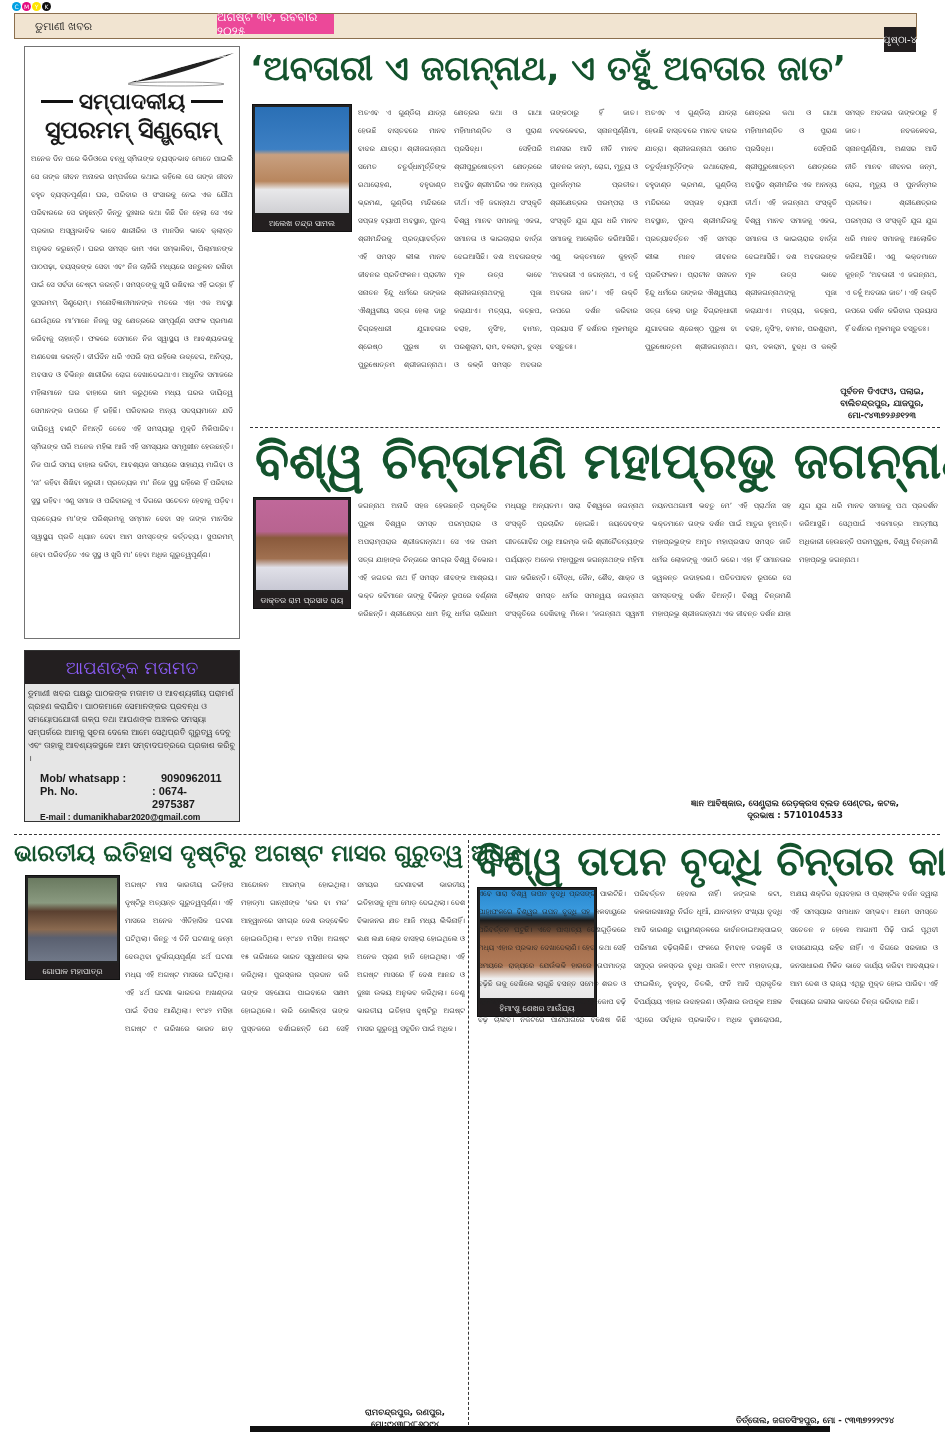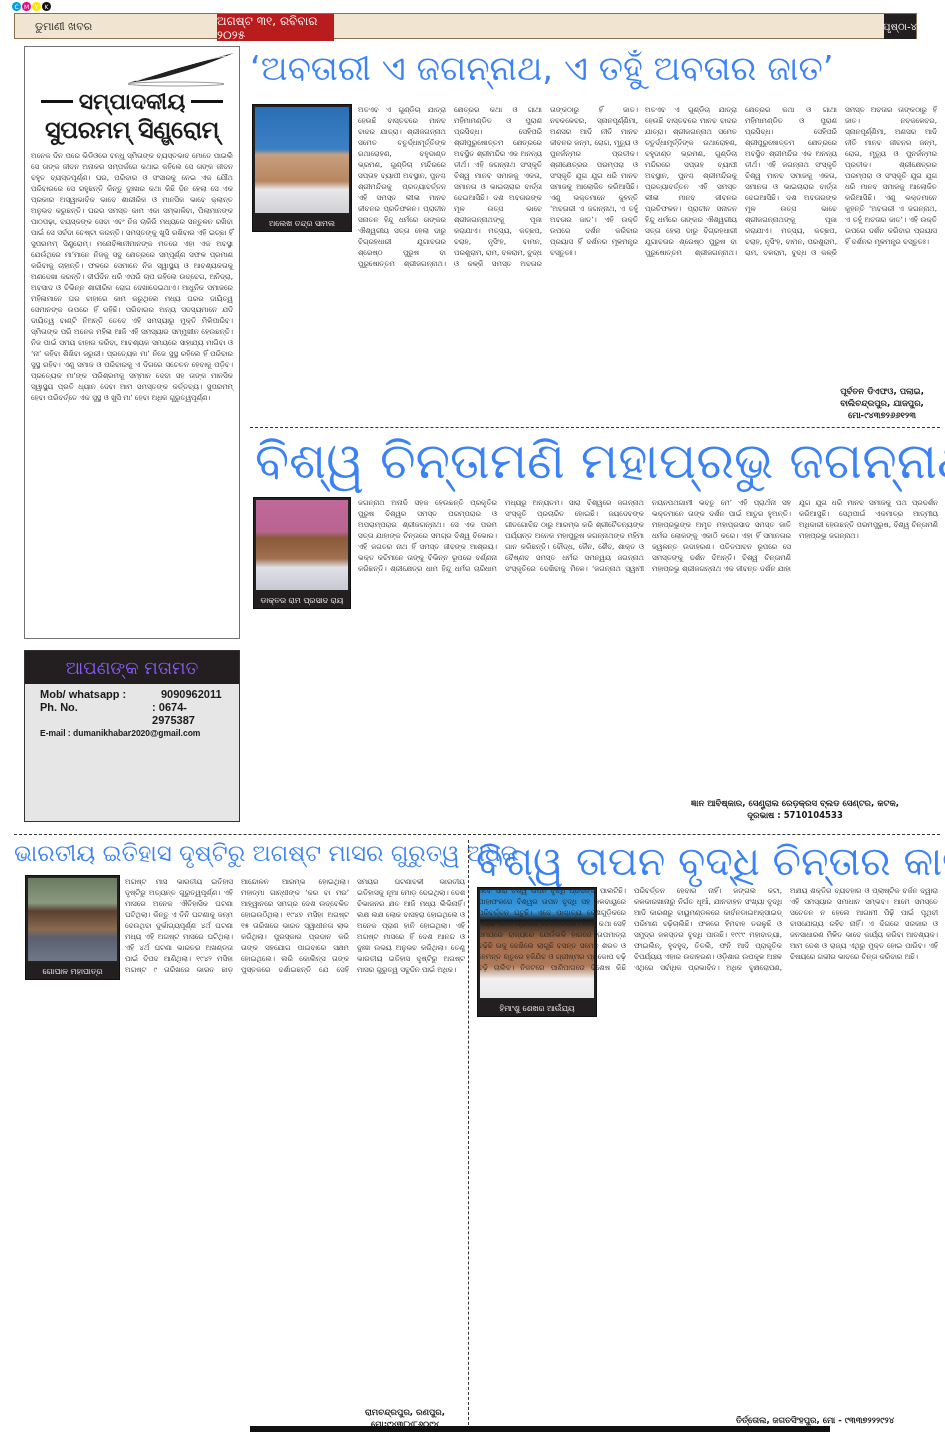--- a/index.html
+++ b/index.html
@@ -4,44 +4,44 @@
 <style>
   * { box-sizing: border-box; margin: 0; padding: 0; }
   html, body { width: 945px; height: 1437px; background: #ffffff; overflow: hidden; }
   body { font-family: "DejaVu Sans", sans-serif; color: #1a1a1a; position: relative; }
 
   .cmyk { position: absolute; left: 12px; top: 2px; display: flex; gap: 1px; }
   .cmyk span { width: 9px; height: 9px; border-radius: 50%; display: inline-block; font-size: 6px; color: #fff; text-align: center; line-height: 9px; }
 
   .masthead { position: absolute; left: 14px; top: 13px; width: 903px; height: 26px; background: #f1e4d1; border: 1px solid #8b6f4e; display: flex; align-items: center; }
   .masthead .paper-name { font-size: 11px; padding-left: 20px; width: 186px; }
-  .masthead .date-box { position: absolute; left: 202px; top: 0; width: 117px; height: 27px; background: #b91c1c; color: #fff; font-size: 12px; display: flex; align-items: center; justify-content: center; }
-  .masthead .page-no { position: absolute; right: 0; top: 0; width: 32px; height: 25px; background: #231f20; color: #fff; font-size: 10px; display: flex; align-items: center; justify-content: center; }
+  .masthead .date-box { position: absolute; left: 202px; top: 0; width: 117px; height: 20px; background: #ec4899; color: #fff; font-size: 12px; display: flex; align-items: center; justify-content: center; }
+  .masthead .page-no { position: absolute; right: 0; top: 13px; width: 32px; height: 25px; background: #231f20; color: #fff; font-size: 10px; display: flex; align-items: center; justify-content: center; }
 
   .col-left { position: absolute; left: 24px; top: 46px; width: 216px; }
   .editorial-box { border: 1px solid #737373; height: 593px; padding: 4px 6px; overflow: hidden; }
   .quill { height: 36px; position: relative; }
   .quill svg { position: absolute; left: 95px; top: 0; }
   .ed-label { display: flex; align-items: center; justify-content: center; gap: 6px; font-size: 22px; font-weight: bold; margin-top: 2px; }
   .ed-label .dash { width: 32px; height: 3px; background: #111; }
   .ed-title { font-size: 24px; font-weight: bold; text-align: center; letter-spacing: -0.5px; margin: 2px 0 6px; }
-  .body-text { font-size: 7.2px; line-height: 11px; text-align: justify; color: #222; }
+  .body-text { font-size: 7.2px; line-height: 18px; text-align: justify; color: #222; }
 
   .opinion-box { margin-top: 11px; border: 1px solid #333; background: #e6e6e6; height: 172px; }
   .opinion-head { background: #231f20; color: #8b5cf6; font-size: 18px; text-align: center; height: 33px; line-height: 33px; }
   .opinion-body { font-size: 8.2px; line-height: 13px; padding: 3px 3px; }
   .contact { font-family: "Liberation Sans", sans-serif; font-weight: bold; padding: 4px 15px 0; }
   .contact .row { display: flex; font-size: 11px; line-height: 13px; }
   .contact .row .k { width: 121px; }
   .contact .email { font-size: 8.5px; margin-top: 1px; }
 
   .dash-rule { border-top: 1.5px dashed #333; position: absolute; }
   .vrule { border-left: 1px dashed #333; position: absolute; }
 
-  .headline { position: absolute; font-weight: normal; color: #3b82f6; white-space: nowrap; }
+  .headline { position: absolute; font-weight: bold; color: #14532d; white-space: nowrap; }
   .photo { position: absolute; border: 1px solid #111; background: #222; overflow: hidden; }
   .photo .img { position: absolute; left: 2px; top: 2px; right: 2px; bottom: 18px; }
   .photo .cap { position: absolute; left: 0; bottom: 0; right: 0; height: 16px; background: #231f20; color: #fff; font-size: 8px; text-align: center; line-height: 18px; }
   .article-cols { position: absolute; display: grid; column-gap: 8px; }
   .byline { position: absolute; font-size: 8.5px; font-weight: bold; text-align: center; line-height: 12px; }
 
   .bottom-bar { position: absolute; left: 250px; top: 1426px; width: 580px; height: 6px; background: #111; }
 </style>
 </head>
 <body>
@@ -72,20 +72,21 @@
       <span class="dash"></span>
       <span>ସମ୍ପାଦକୀୟ</span>
       <span class="dash"></span>
     </div>
     <div class="ed-title">ସୁପରମମ୍ ସିଣ୍ଡ୍ରୋମ୍</div>
     <div class="body-text">ଅନେକ ଦିନ ପରେ ଭିଡିଓରେ ବନ୍ଧୁ ସ୍ମିତାଙ୍କ ବ୍ୟସ୍ତଭାବ ମୋତେ ପାଇଲି ସେ ତାଙ୍କ ଜୀବନ ଅନାକର ସମ୍ପର୍କରେ କଥାଇ କହିଲେ ସେ ତାଙ୍କ ଜୀବନ ବହୁତ ବ୍ୟସ୍ତପୂର୍ଣ୍ଣ। ଘର, ପରିବାର ଓ ସଂସାରକୁ ନେଇ ଏକ ଯୌଥ ପରିବାରରେ ସେ ରହୁଛନ୍ତି କିନ୍ତୁ ଦୁଃଖର କଥା କିଛି ଦିନ ହେଲା ସେ ଏକ ପ୍ରକାର ଅସ୍ୱାଭାବିକ ଭାବେ ଶାରୀରିକ ଓ ମାନସିକ ଭାବେ କ୍ଲାନ୍ତ ଅନୁଭବ କରୁଛନ୍ତି। ଘରର ସମସ୍ତ କାମ ଏକା ସମ୍ଭାଳିବା, ପିଲାମାନଙ୍କ ପାଠପଢ଼ା, ବୟସ୍କଙ୍କ ସେବା ଏବଂ ନିଜ ଚାକିରି ମଧ୍ୟରେ ସନ୍ତୁଳନ ରଖିବା ପାଇଁ ସେ ସର୍ବଦା ଚେଷ୍ଟା କରନ୍ତି। ସମସ୍ତଙ୍କୁ ଖୁସି ରଖିବାର ଏହି ଇଚ୍ଛା ହିଁ ସୁପରମମ୍ ସିଣ୍ଡ୍ରୋମ୍। ମନୋବିଜ୍ଞାନୀମାନଙ୍କ ମତରେ ଏହା ଏକ ଅବସ୍ଥା ଯେଉଁଥିରେ ମା’ମାନେ ନିଜକୁ ସବୁ କ୍ଷେତ୍ରରେ ସମ୍ପୂର୍ଣ୍ଣ ସଫଳ ପ୍ରମାଣ କରିବାକୁ ଚାହାନ୍ତି। ଫଳରେ ସେମାନେ ନିଜ ସ୍ୱାସ୍ଥ୍ୟ ଓ ଆବଶ୍ୟକତାକୁ ଅଣଦେଖା କରନ୍ତି। ଦୀର୍ଘଦିନ ଧରି ଏପରି ଚାପ ରହିଲେ ଉଦ୍‌ବେଗ, ଅନିଦ୍ରା, ଅବସାଦ ଓ ବିଭିନ୍ନ ଶାରୀରିକ ରୋଗ ଦେଖାଦେଇଥାଏ। ଆଧୁନିକ ସମାଜରେ ମହିଳାମାନେ ଘର ବାହାରେ କାମ କରୁଥିଲେ ମଧ୍ୟ ଘରର ଦାୟିତ୍ୱ ସେମାନଙ୍କ ଉପରେ ହିଁ ରହିଛି। ପରିବାରର ଅନ୍ୟ ସଦସ୍ୟମାନେ ଯଦି ଦାୟିତ୍ୱ ବାଣ୍ଟି ନିଅନ୍ତି ତେବେ ଏହି ସମସ୍ୟାରୁ ମୁକ୍ତି ମିଳିପାରିବ। ସ୍ମିତାଙ୍କ ପରି ଅନେକ ମହିଳା ଆଜି ଏହି ସମସ୍ୟାର ସମ୍ମୁଖୀନ ହେଉଛନ୍ତି। ନିଜ ପାଇଁ ସମୟ ବାହାର କରିବା, ଆବଶ୍ୟକ ସମୟରେ ସାହାଯ୍ୟ ମାଗିବା ଓ ‘ନା’ କହିବା ଶିଖିବା ଜରୁରୀ। ପ୍ରତ୍ୟେକ ମା’ ନିଜେ ସୁସ୍ଥ ରହିଲେ ହିଁ ପରିବାର ସୁସ୍ଥ ରହିବ। ଏଣୁ ସମାଜ ଓ ପରିବାରକୁ ଏ ଦିଗରେ ସଚେତନ ହେବାକୁ ପଡ଼ିବ। ପ୍ରତ୍ୟେକ ମା’ଙ୍କ ପରିଶ୍ରମକୁ ସମ୍ମାନ ଦେବା ସହ ତାଙ୍କ ମାନସିକ ସ୍ୱାସ୍ଥ୍ୟ ପ୍ରତି ଧ୍ୟାନ ଦେବା ଆମ ସମସ୍ତଙ୍କ କର୍ତ୍ତବ୍ୟ। ସୁପରମମ୍ ହେବା ପରିବର୍ତ୍ତେ ଏକ ସୁସ୍ଥ ଓ ଖୁସି ମା’ ହେବା ଅଧିକ ଗୁରୁତ୍ୱପୂର୍ଣ୍ଣ।</div>
   </div>
 
   <div class="opinion-box">
     <div class="opinion-head">ଆପଣଙ୍କ ମତାମତ</div>
+    <div class="opinion-body">ଡୁମାଣୀ ଖବର ପକ୍ଷରୁ ପାଠକଙ୍କ ମତାମତ ଓ ଆବଶ୍ୟକୀୟ ପରାମର୍ଶ ଗ୍ରହଣ କରାଯିବ। ପାଠକମାନେ ସେମାନଙ୍କର ପ୍ରବନ୍ଧ ଓ ସମୟୋପଯୋଗୀ ଗଳ୍ପ ତଥା ଆପଣଙ୍କ ଅଞ୍ଚଳର ସମସ୍ୟା ସମ୍ପର୍କରେ ଆମକୁ ସୂଚନା ଦେଲେ ଆମେ ସେଥିପ୍ରତି ଗୁରୁତ୍ୱ ଦେବୁ ଏବଂ ତାହାକୁ ଆବଶ୍ୟକସ୍ଥଳେ ଆମ ସମ୍ବାଦପତ୍ରରେ ପ୍ରକାଶ କରିବୁ ।</div>
     <div class="contact">
       <div class="row">
           <span class="k">Mob/ whatsapp :</span>
           <span>9090962011</span>
         </div>
       <div class="row">
           <span class="k">Ph. No.</span>
           <span>: 0674-2975387</span>
         </div>
       <div class="email">E-mail : dumanikhabar2020@gmail.com</div>

